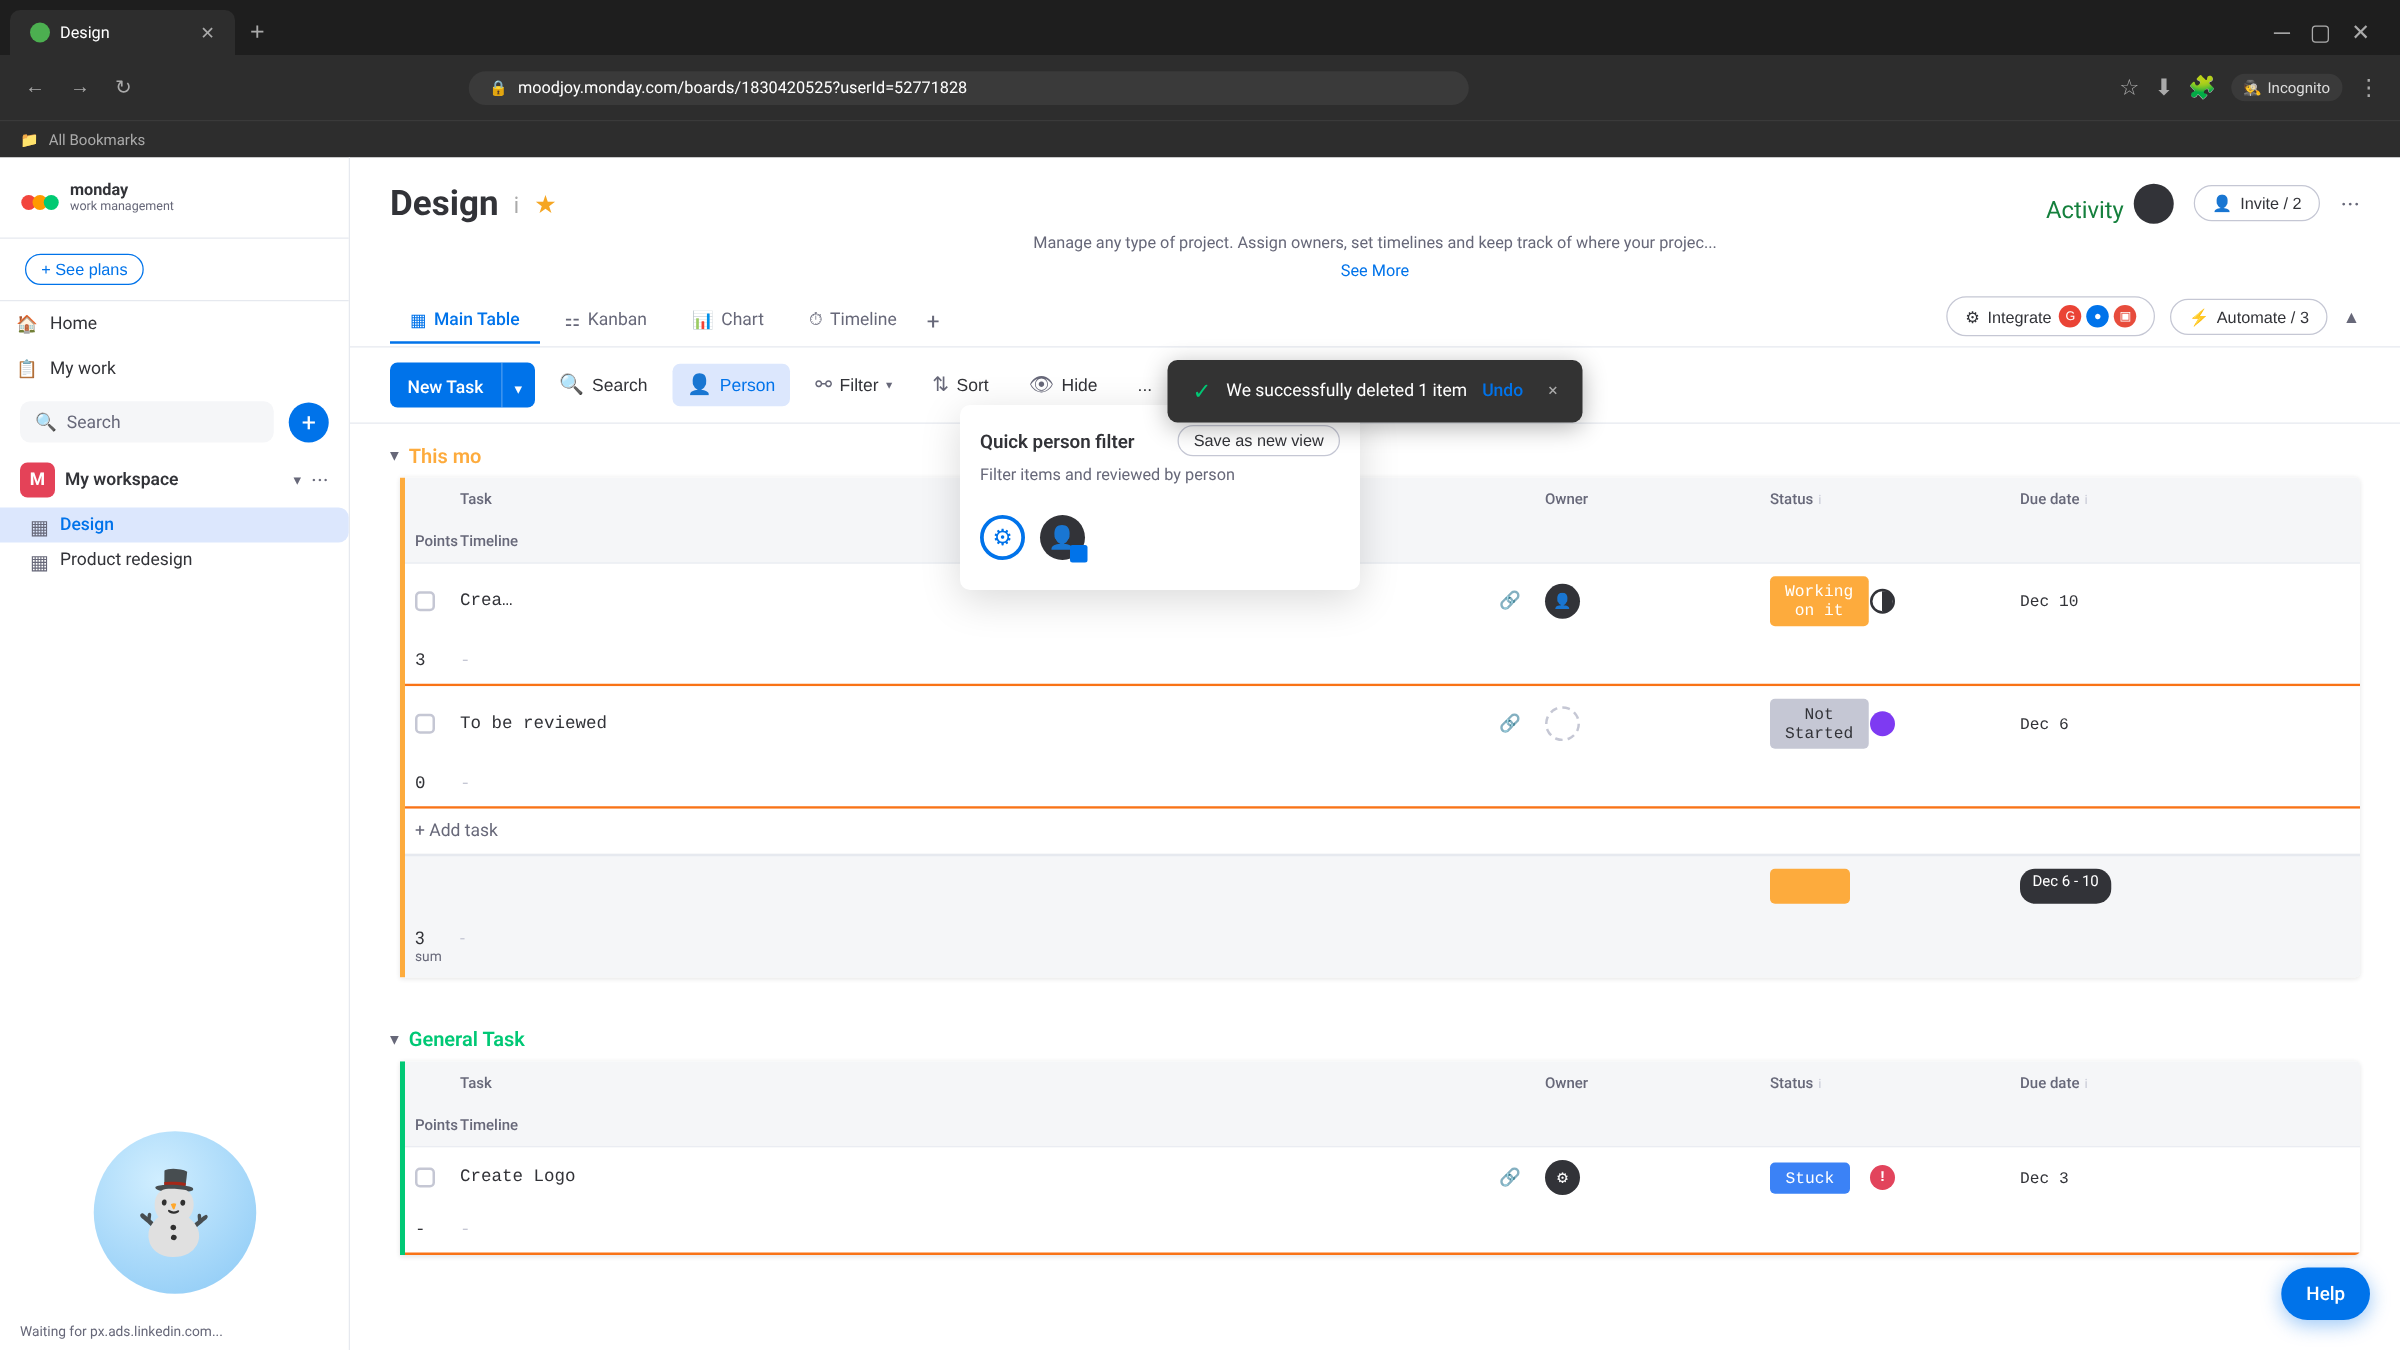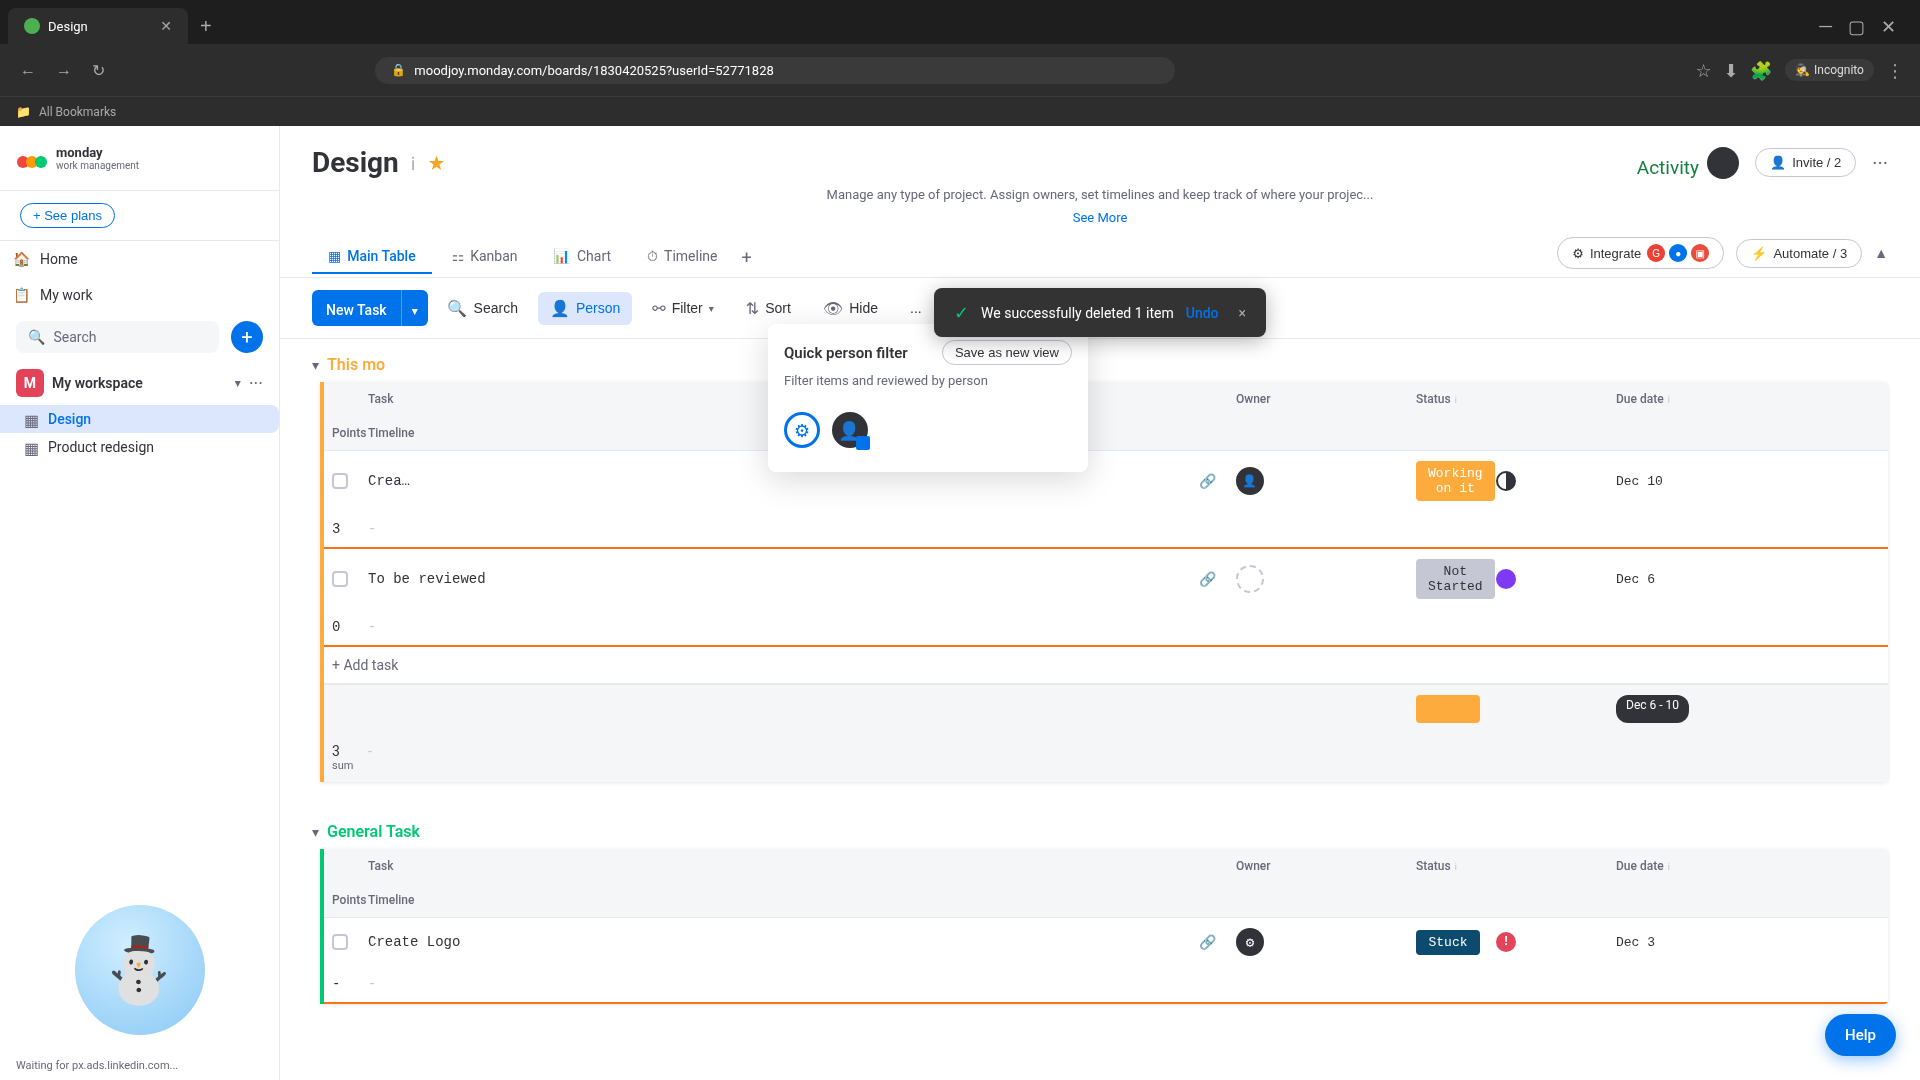--- a/index.html
+++ b/index.html
@@ -110,21 +110,21 @@
 
     .task-name { font-size: 14px; color: #323338; flex: 1; }
     .task-icon { width: 24px; height: 24px; display: flex; align-items: center; justify-content: center; color: #676879; margin-left: auto; }
 
     .owner-avatar { width: 28px; height: 28px; border-radius: 50%; background: #323338; display: flex; align-items: center; justify-content: center; color: #fff; font-size: 12px; }
     .owner-empty { width: 28px; height: 28px; border-radius: 50%; border: 2px dashed #c5c7d4; }
 
     .status-badge { border-radius: 4px; padding: 5px 12px; font-size: 13px; font-weight: 500; color: #fff; text-align: center; width: 130px; }
     .status-working { background: #fdab3d; }
     .status-not-started { background: #c5c7d4; color: #323338; }
-    .status-stuck { background: #0c4a6e; }
+    .status-stuck { background: #3b82f6; }
 
     .date-text { font-size: 13px; color: #323338; }
 
     .points-num { font-size: 14px; color: #323338; }
     .points-sum { font-size: 11px; color: #676879; }
 
     .timeline-dash { color: #c5c7d4; font-size: 14px; }
     .timeline-range { background: #323338; color: #fff; border-radius: 12px; padding: 3px 10px; font-size: 12px; }
 
     

